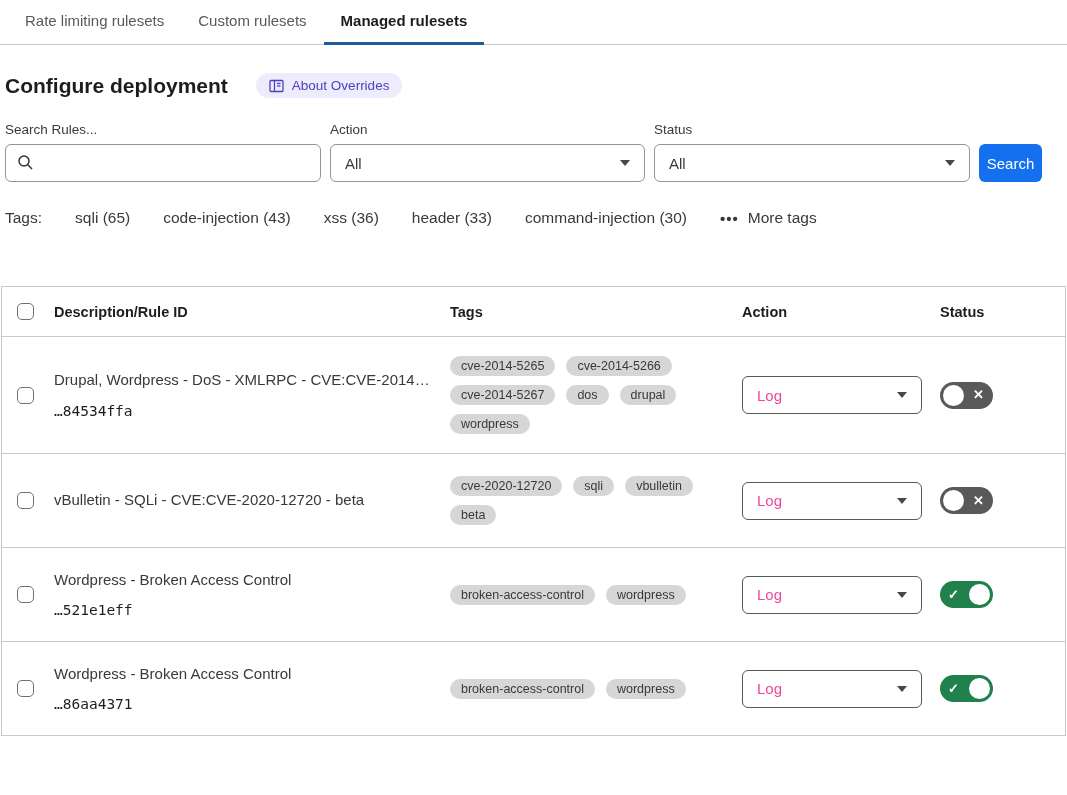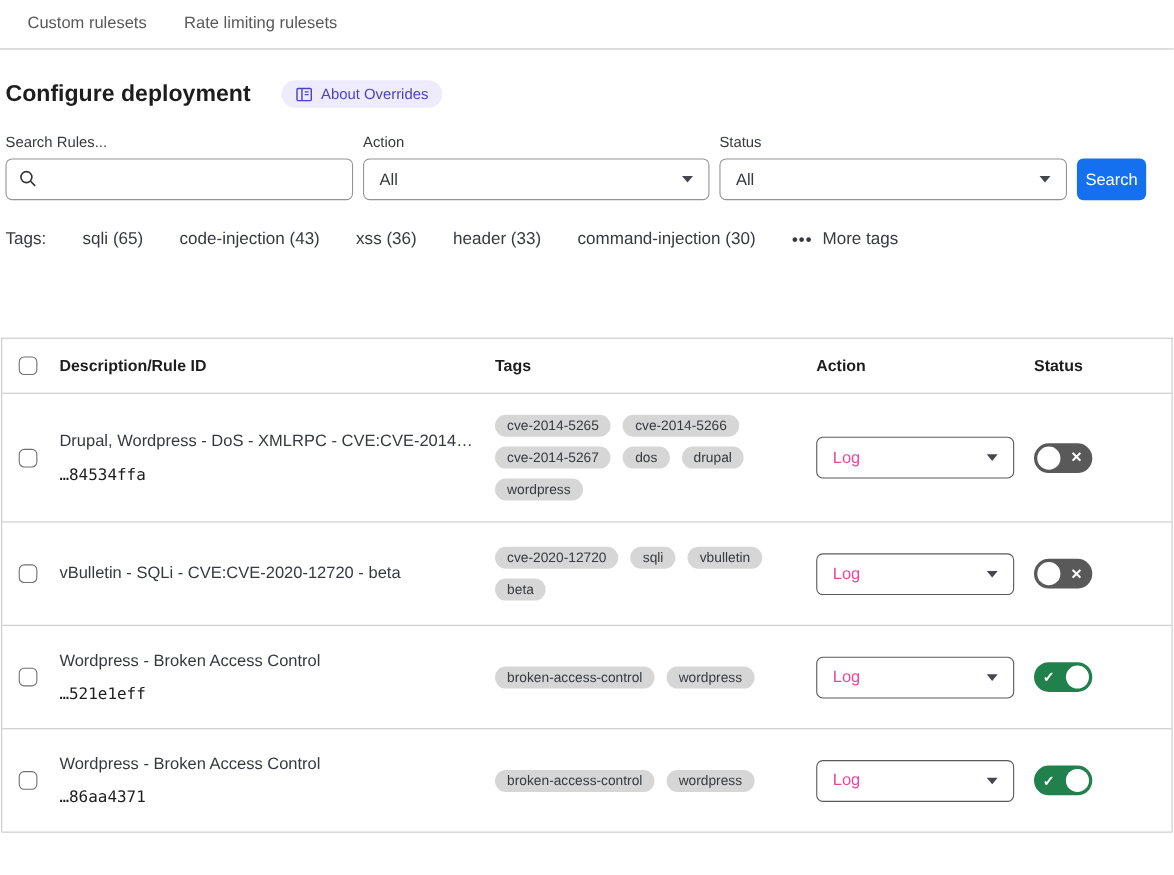--- a/index.html
+++ b/index.html
@@ -130,21 +130,21 @@
     margin-top: 27px;
     font-size: 15.5px;
     color: #36393f;
   }
   .tags-bar .tag-link { cursor: pointer; white-space: nowrap; }
   .more-tags { display: inline-flex; align-items: center; gap: 9px; cursor: pointer; }
   .dots { font-size: 15px; letter-spacing: 1px; font-weight: 700; color: #36393f; }
 
   
   .rules-table {
-    margin-top: 80px;
+    margin-top: 59px;
     margin-left: 1px;
     width: 1065px;
     border: 1px solid var(--border-gray);
     border-bottom: none;
   }
   .t-row {
     display: grid;
     grid-template-columns: 52px 396px 292px 198px 1fr;
     align-items: center;
     border-bottom: 1px solid var(--border-gray);
@@ -224,27 +224,30 @@
   .toggle.off .glyph { right: 9px; }
   .toggle.on { background: var(--toggle-on); }
   .toggle.on .knob { right: 3px; }
   .toggle.on .glyph { left: 8px; }
 </style>
 </head>
 <body>
 
 <nav class="tab-bar">
   <div class="tab">
+    <span class="tab-label">Rate limiting rulesets</span>
+  </div>
+
+  <div class="tab">
     <span class="tab-label">Custom rulesets</span>
   </div>
 
-  <div class="tab">
-    <span class="tab-label">Rate limiting rulesets</span>
-  </div>
-
+  <div class="tab active">
+    <span class="tab-label">Managed rulesets</span>
+  </div>
 </nav>
 
 <div class="page-head">
   <h1 class="page-title">Configure deployment</h1>
   <span class="about-badge">
     <span>
       <svg width="15" height="14" viewBox="0 0 15 14" fill="none" stroke="#4a42c0" stroke-width="1.3">
         <rect x="1" y="1.5" width="13" height="11" rx="1"></rect>
         <line x1="5.5" y1="1.5" x2="5.5" y2="12.5"></line>
         <line x1="8" y1="4.5" x2="11.5" y2="4.5"></line>

